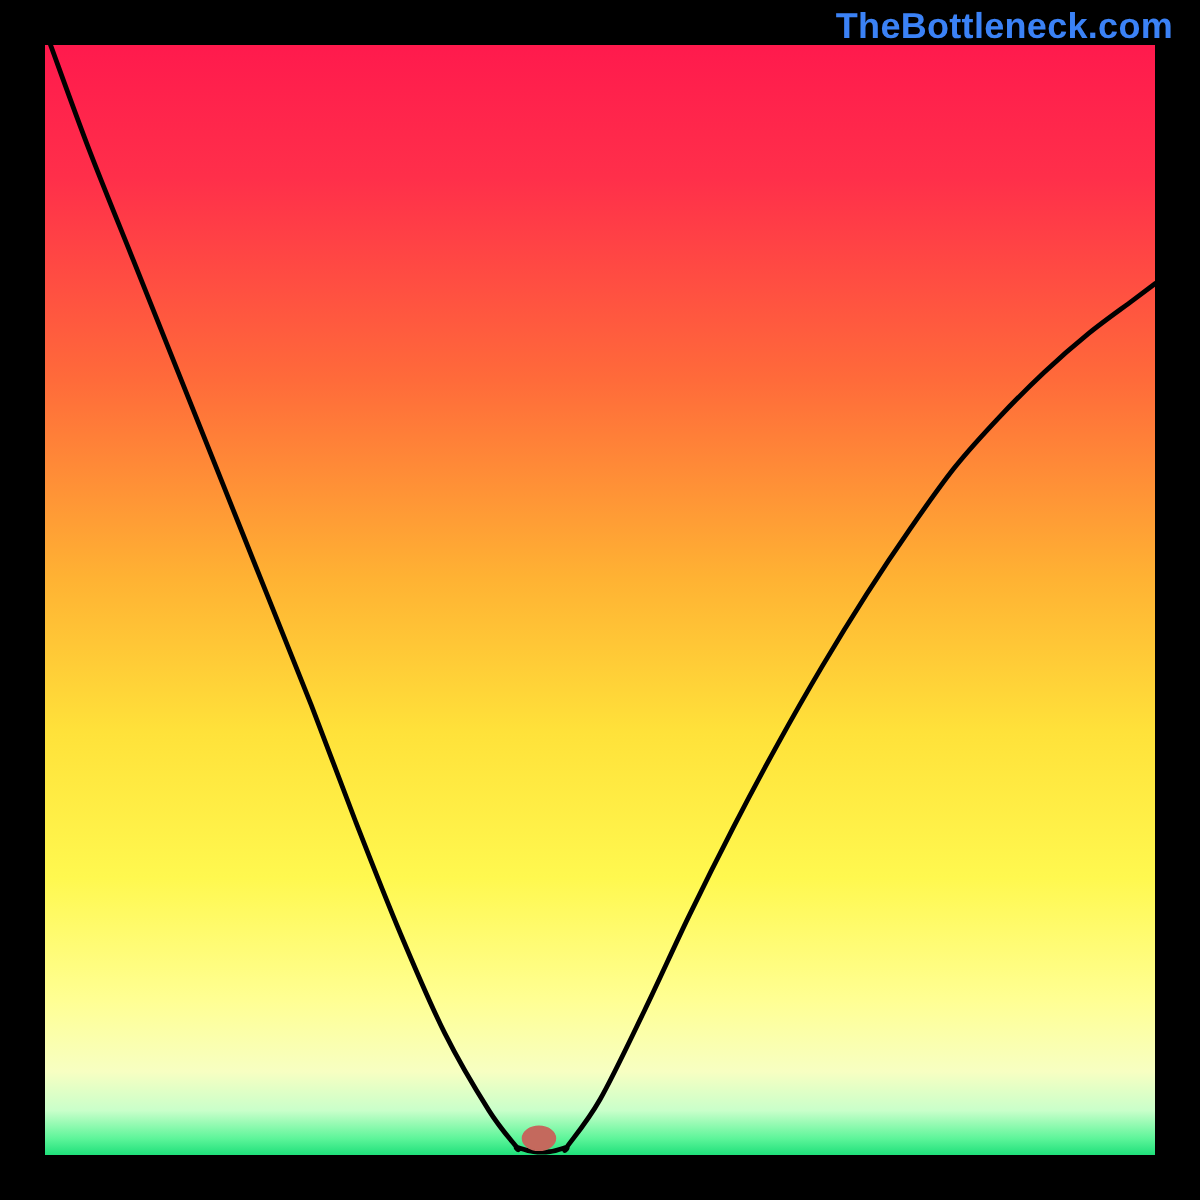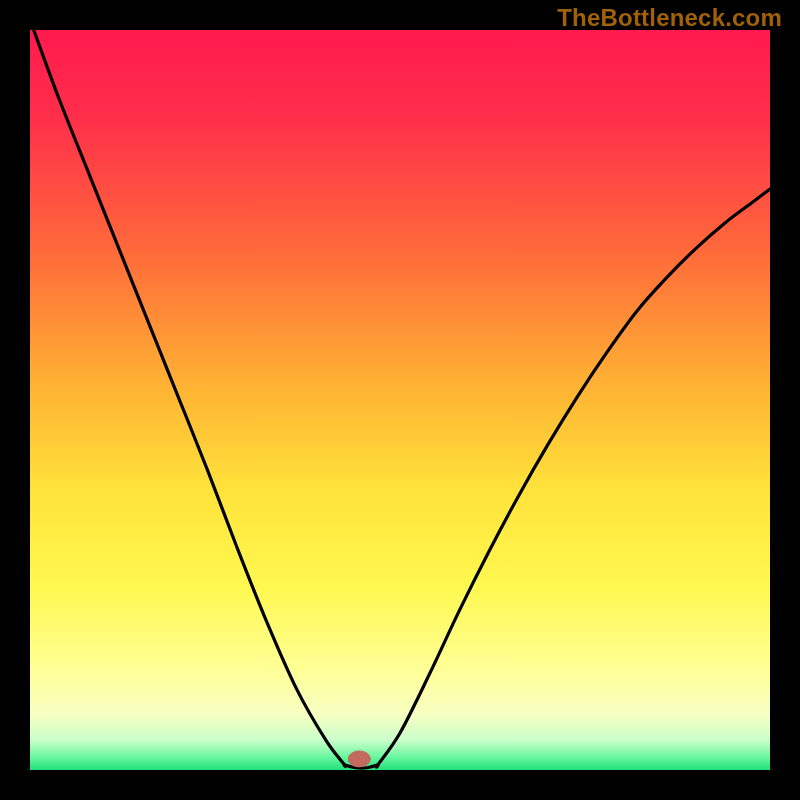--- a/index.html
+++ b/index.html
@@ -16,21 +16,21 @@
     height: 800px;
     background: #000;
   }
   .watermark {
     position: absolute;
     top: 4px;
     right: 18px;
     font-family: Arial, Helvetica, sans-serif;
     font-size: 24px;
     font-weight: 600;
-    color: #a16207;
+    color: #3b82f6;
     letter-spacing: 0.2px;
     z-index: 10;
   }
   .plot {
     position: absolute;
     left: 30px;
     top: 30px;
     width: 740px;
     height: 740px;
     overflow: hidden;

